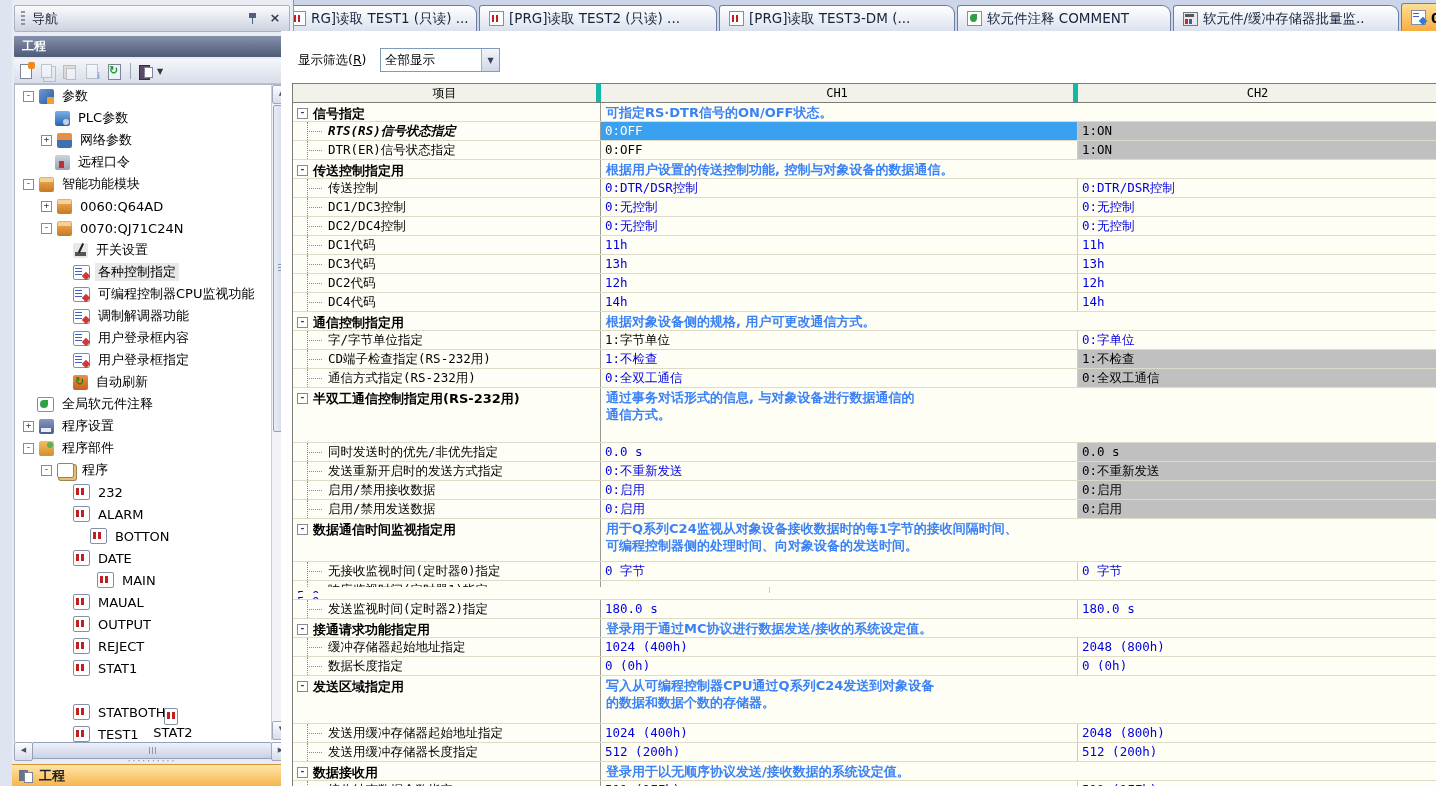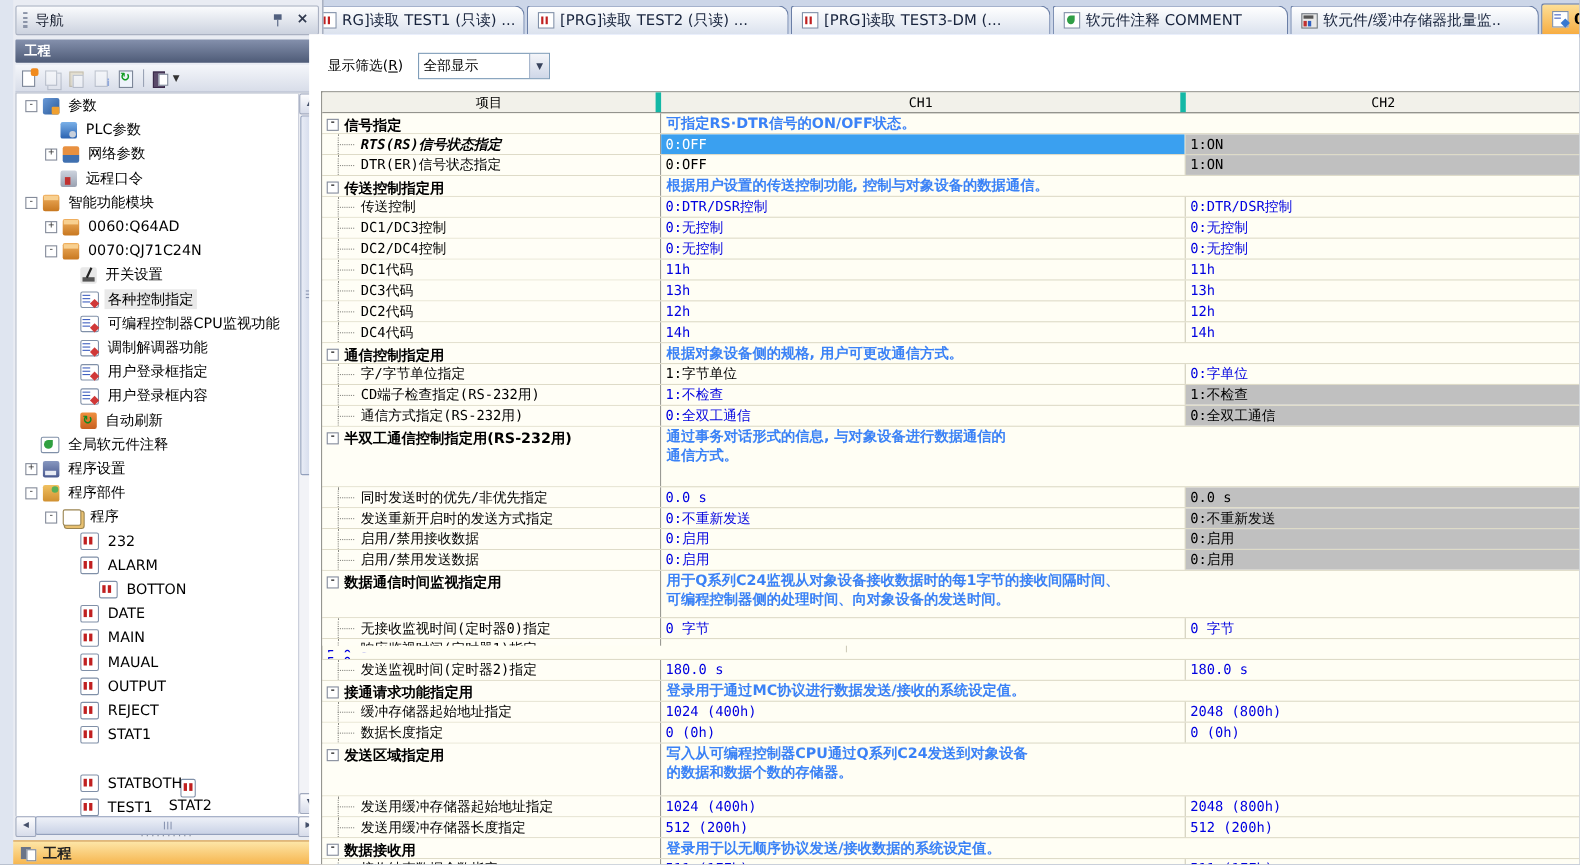--- a/index.html
+++ b/index.html
@@ -258,27 +258,27 @@
         <div class="tree-item" style="padding-left: 42px;">
           <div class="dots"></div>
           <div class="exp-sp"></div>
           <div class="ti ic-setting-page"></div>
           <div class="tree-label">调制解调器功能</div>
         </div>
         <div class="tree-item" style="padding-left: 42px;">
           <div class="dots"></div>
           <div class="exp-sp"></div>
           <div class="ti ic-setting-page"></div>
+          <div class="tree-label">用户登录框内容</div>
+        </div>
+        <div class="tree-item" style="padding-left: 42px;">
+          <div class="dots"></div>
+          <div class="exp-sp"></div>
+          <div class="ti ic-setting-page"></div>
           <div class="tree-label">用户登录框指定</div>
-        </div>
-        <div class="tree-item" style="padding-left: 42px;">
-          <div class="dots"></div>
-          <div class="exp-sp"></div>
-          <div class="ti ic-setting-page"></div>
-          <div class="tree-label">用户登录框内容</div>
         </div>
         <div class="tree-item" style="padding-left: 42px;">
           <div class="dots"></div>
           <div class="exp-sp"></div>
           <div class="ti ic-auto-refresh"></div>
           <div class="tree-label">自动刷新</div>
         </div>
         <div class="tree-item" style="padding-left: 6px;">
           <div class="dots"></div>
           <div class="exp-sp"></div>
@@ -320,21 +320,21 @@
           <div class="exp-sp"></div>
           <div class="ti ic-program-file"></div>
           <div class="tree-label">BOTTON</div>
         </div>
         <div class="tree-item" style="padding-left: 42px;">
           <div class="dots"></div>
           <div class="exp-sp"></div>
           <div class="ti ic-program-file"></div>
           <div class="tree-label">DATE</div>
         </div>
-        <div class="tree-item" style="padding-left: 42px;">
+        <div class="tree-item" style="padding-left: 66px;">
           <div class="dots"></div>
           <div class="exp-sp"></div>
           <div class="ti ic-program-file"></div>
           <div class="tree-label">MAIN</div>
         </div>
         <div class="tree-item" style="padding-left: 42px;">
           <div class="dots"></div>
           <div class="exp-sp"></div>
           <div class="ti ic-program-file"></div>
           <div class="tree-label">MAUAL</div>

